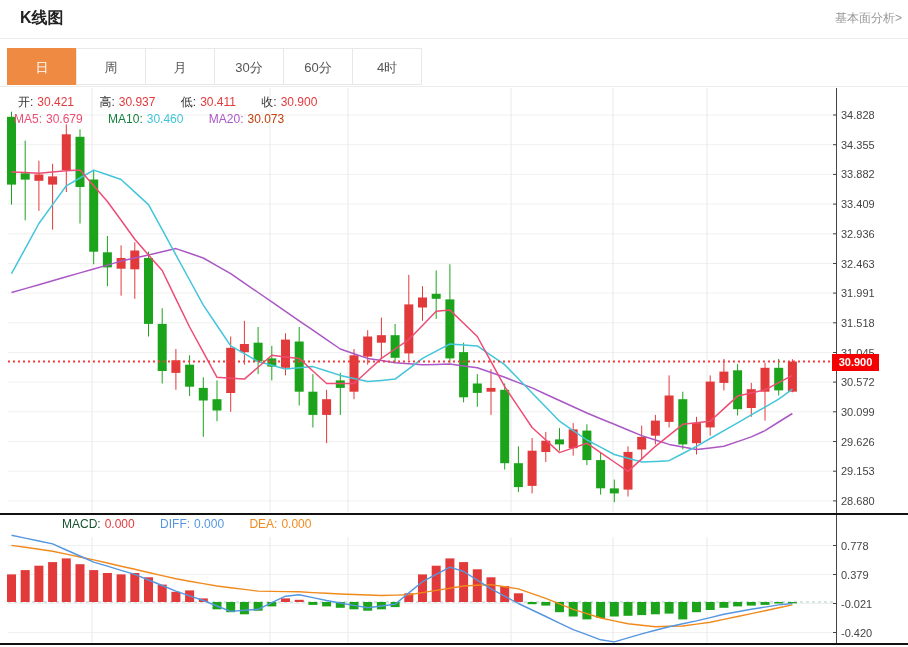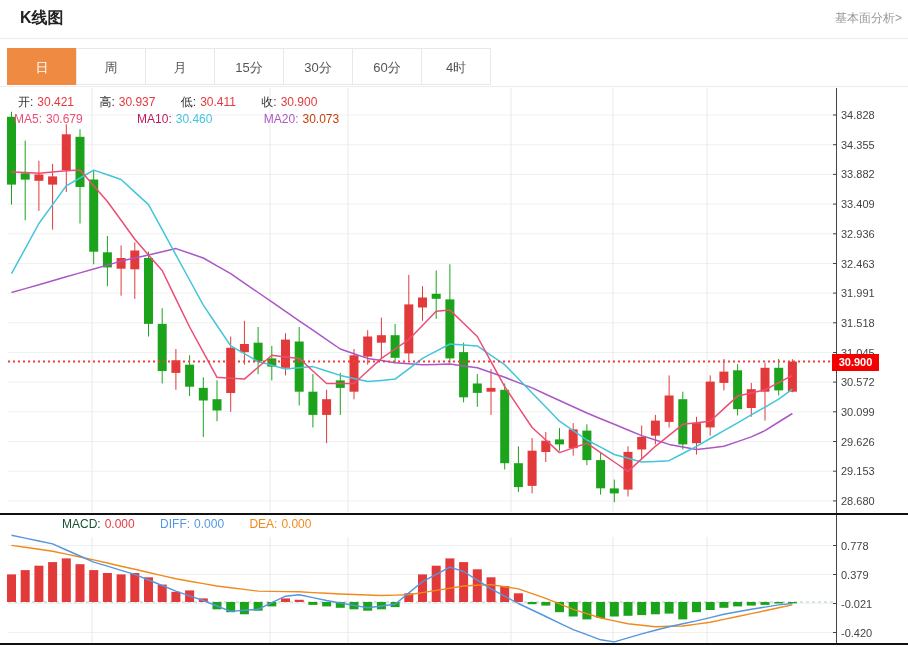--- a/index.html
+++ b/index.html
@@ -26,21 +26,20 @@
 <body>
 
 <div id="page-title">K线图</div>
 <a id="fund-link">基本面分析&gt;</a>
 <div id="header-divider"></div>
 
 <div id="tabbar">
     <div class="tab active" style="background: rgb(239, 138, 67); border-color: rgb(239, 138, 67);">日</div>
     <div class="tab">周</div>
     <div class="tab">月</div>
-    <div class="tab">15分</div>
     <div class="tab">30分</div>
     <div class="tab">60分</div>
     <div class="tab">4时</div>
   </div>
 <div id="tab-underline"></div>
 
 <div id="chart-svg" class="layer"><svg width="908" height="647" viewBox="0 0 908 647" xmlns="http://www.w3.org/2000/svg">
       <line x1="8" y1="115.0" x2="836" y2="115.0" stroke="#f0f0f0" stroke-width="1"></line>
       <line x1="8" y1="144.7" x2="836" y2="144.7" stroke="#f0f0f0" stroke-width="1"></line>
       <line x1="8" y1="174.4" x2="836" y2="174.4" stroke="#f0f0f0" stroke-width="1"></line>
@@ -295,22 +294,22 @@
 
 <div class="overlay" style="left:18px;top:94px;">
   <span class="lbl" style="color: rgb(51, 51, 51);">开:</span><span class="val" style="color: rgb(228, 57, 60);">30.421</span><span class="gap"></span>
   <span class="lbl" style="color: rgb(51, 51, 51);">高:</span><span class="val" style="color: rgb(228, 57, 60);">30.937</span><span class="gap"></span>
   <span class="lbl" style="color: rgb(51, 51, 51);">低:</span><span class="val" style="color: rgb(228, 57, 60);">30.411</span><span class="gap"></span>
   <span class="lbl" style="color: rgb(51, 51, 51);">收:</span><span class="val" style="color: rgb(228, 57, 60);">30.900</span>
 </div>
 
 <div class="overlay" style="left:14px;top:112px;">
   <span id="ma5l" style="color: rgb(237, 77, 116);">MA5:</span><span id="ma5v" style="color: rgb(237, 77, 116);">30.679</span><span class="gap"></span>
-  <span id="ma10l" style="color: #be185d; margin-left: 29px;">MA10:</span><span id="ma10v" style="color: rgb(66, 197, 218);">30.460</span><span class="gap"></span>
-  <span id="ma20l" style="color: rgb(171, 87, 197); margin-left: 26px;">MA20:</span><span id="ma20v" style="color: #c2410c;">30.073</span>
+  <span id="ma10l" style="color: #15803d;">MA10:</span><span id="ma10v" style="color: rgb(66, 197, 218);">30.460</span><span class="gap"></span>
+  <span id="ma20l" style="color: rgb(171, 87, 197);">MA20:</span><span id="ma20v" style="color: #c2410c;">30.073</span>
 </div>
 
 <div class="overlay" style="left:18px;top:517px;">
   <span id="macdl" style="color: #14532d; margin-left: 44px;">MACD:</span><span id="macdv" style="color: rgb(228, 57, 60);">0.000</span><span class="gap"></span>
   <span id="diffl" style="color: rgb(85, 150, 224);">DIFF:</span><span id="diffv" style="color: rgb(85, 150, 224);">0.000</span><span class="gap"></span>
   <span id="deal" style="color: rgb(240, 138, 29);">DEA:</span><span id="deav" style="color: rgb(240, 138, 29);">0.000</span>
 </div>
 
 <div id="price-badge" style="background: rgb(244, 0, 0);">30.900</div>
 

